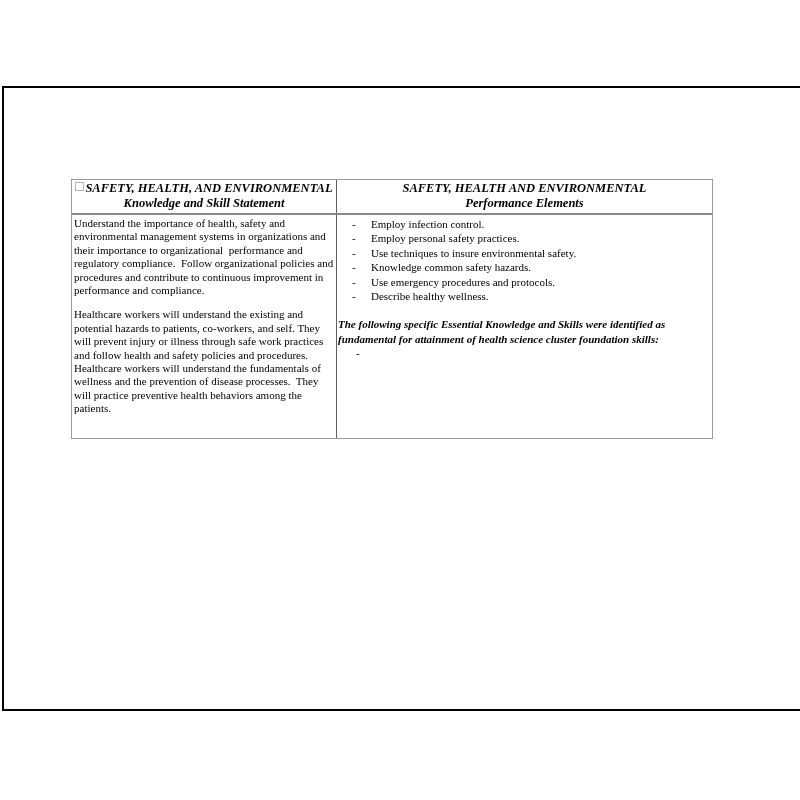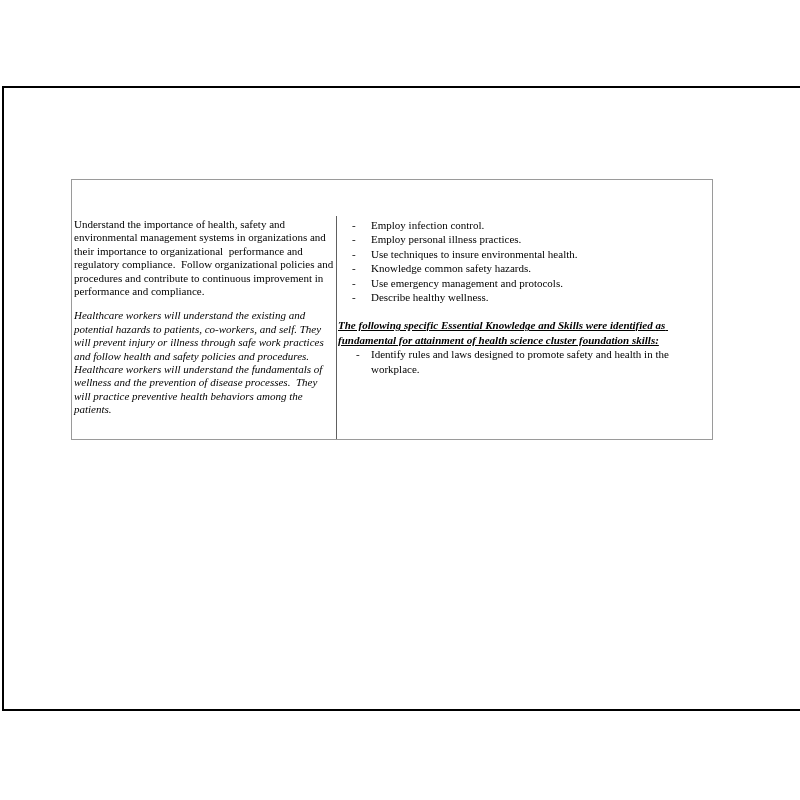--- a/index.html
+++ b/index.html
@@ -40,21 +40,20 @@
     background: #ffffff;
   }
   .header-row {
     display: flex;
     border-bottom: 2px solid #8a8a8a;
   }
   .body-row {
     display: flex;
     height: 223px;
     overflow: hidden;
-    margin-top: 36px;
   }
   .cell-left {
     width: 265px;
     flex: 0 0 265px;
     border-right: 1px solid #606060;
     box-sizing: border-box;
   }
   .cell-right {
     flex: 1;
     box-sizing: border-box;
@@ -79,21 +78,20 @@
     font-size: 11px;
     line-height: 13.4px;
     padding: 2px 1px 0 2px;
   }
   .knowledge-body p {
     margin: 0;
     white-space: pre-wrap;
   }
   .knowledge-body p.second {
     margin-top: 11px;
-    font-style: italic;
   }
   .performance-body {
     font-size: 11px;
     line-height: 14.4px;
     padding: 2px 2px 0 0;
   }
   .bullet-row {
     display: flex;
     padding-left: 15px;
   }
@@ -103,21 +101,20 @@
   }
   .bullet-text {
     flex: 1;
   }
   .essential-intro {
     margin-top: 14px;
     font-weight: bold;
     font-style: italic;
     padding-left: 1px;
     white-space: pre-wrap;
-    text-decoration: underline;
   }
   .essential-bullet {
     display: flex;
     padding-left: 19px;
   }
   .essential-bullet .bullet-dash {
     width: 15px;
     flex: 0 0 15px;
   }
   .essential-bullet .bullet-text {
@@ -126,58 +123,67 @@
 </style>
 </head>
 <body>
 
 <div class="canvas">
 
   <div class="page-border"></div>
 
   <div class="doc-table">
 
+    <div class="header-row">
+      <div class="cell-left header-cell">
+        <div><span class="checkbox-glyph"></span><span>SAFETY, HEALTH, AND ENVIRONMENTAL</span></div>
+        <div>Knowledge and Skill Statement</div>
+      </div>
+      <div class="cell-right header-cell">
+        <div>SAFETY, HEALTH AND ENVIRONMENTAL</div>
+        <div>Performance Elements</div>
+      </div>
+    </div>
 
     <div class="body-row">
 
       <div class="cell-left knowledge-body">
         <p>Understand the importance of health, safety and environmental management systems in organizations and their importance to organizational  performance and regulatory compliance.  Follow organizational policies and procedures and contribute to continuous improvement in performance and compliance.</p>
         <p class="second">Healthcare workers will understand the existing and potential hazards to patients, co-workers, and self. They will prevent injury or illness through safe work practices and follow health and safety policies and procedures. Healthcare workers will understand the fundamentals of wellness and the prevention of disease processes.  They will practice preventive health behaviors among the patients.</p>
       </div>
 
       <div class="cell-right performance-body">
 
         <div class="bullet-row">
           <span class="bullet-dash">-</span>
           <span class="bullet-text">Employ infection control.</span>
         </div>
         <div class="bullet-row">
           <span class="bullet-dash">-</span>
-          <span class="bullet-text">Employ personal illness practices.</span>
+          <span class="bullet-text">Employ personal safety practices.</span>
         </div>
         <div class="bullet-row">
           <span class="bullet-dash">-</span>
-          <span class="bullet-text">Use techniques to insure environmental health.</span>
+          <span class="bullet-text">Use techniques to insure environmental safety.</span>
         </div>
         <div class="bullet-row">
           <span class="bullet-dash">-</span>
           <span class="bullet-text">Knowledge common safety hazards.</span>
         </div>
         <div class="bullet-row">
           <span class="bullet-dash">-</span>
-          <span class="bullet-text">Use emergency management and protocols.</span>
+          <span class="bullet-text">Use emergency procedures and protocols.</span>
         </div>
         <div class="bullet-row">
           <span class="bullet-dash">-</span>
           <span class="bullet-text">Describe healthy wellness.</span>
         </div>
 
         <div class="essential-intro">The following specific Essential Knowledge and Skills were identified as fundamental for attainment of health science cluster foundation skills:</div>
 
         <div class="essential-bullet">
           <span class="bullet-dash">-</span>
-          <span class="bullet-text">Identify rules and laws designed to promote safety and health in the workplace.</span>
         </div>
 
       </div>
     </div>
   </div>
 </div>
 
 </body></html>

